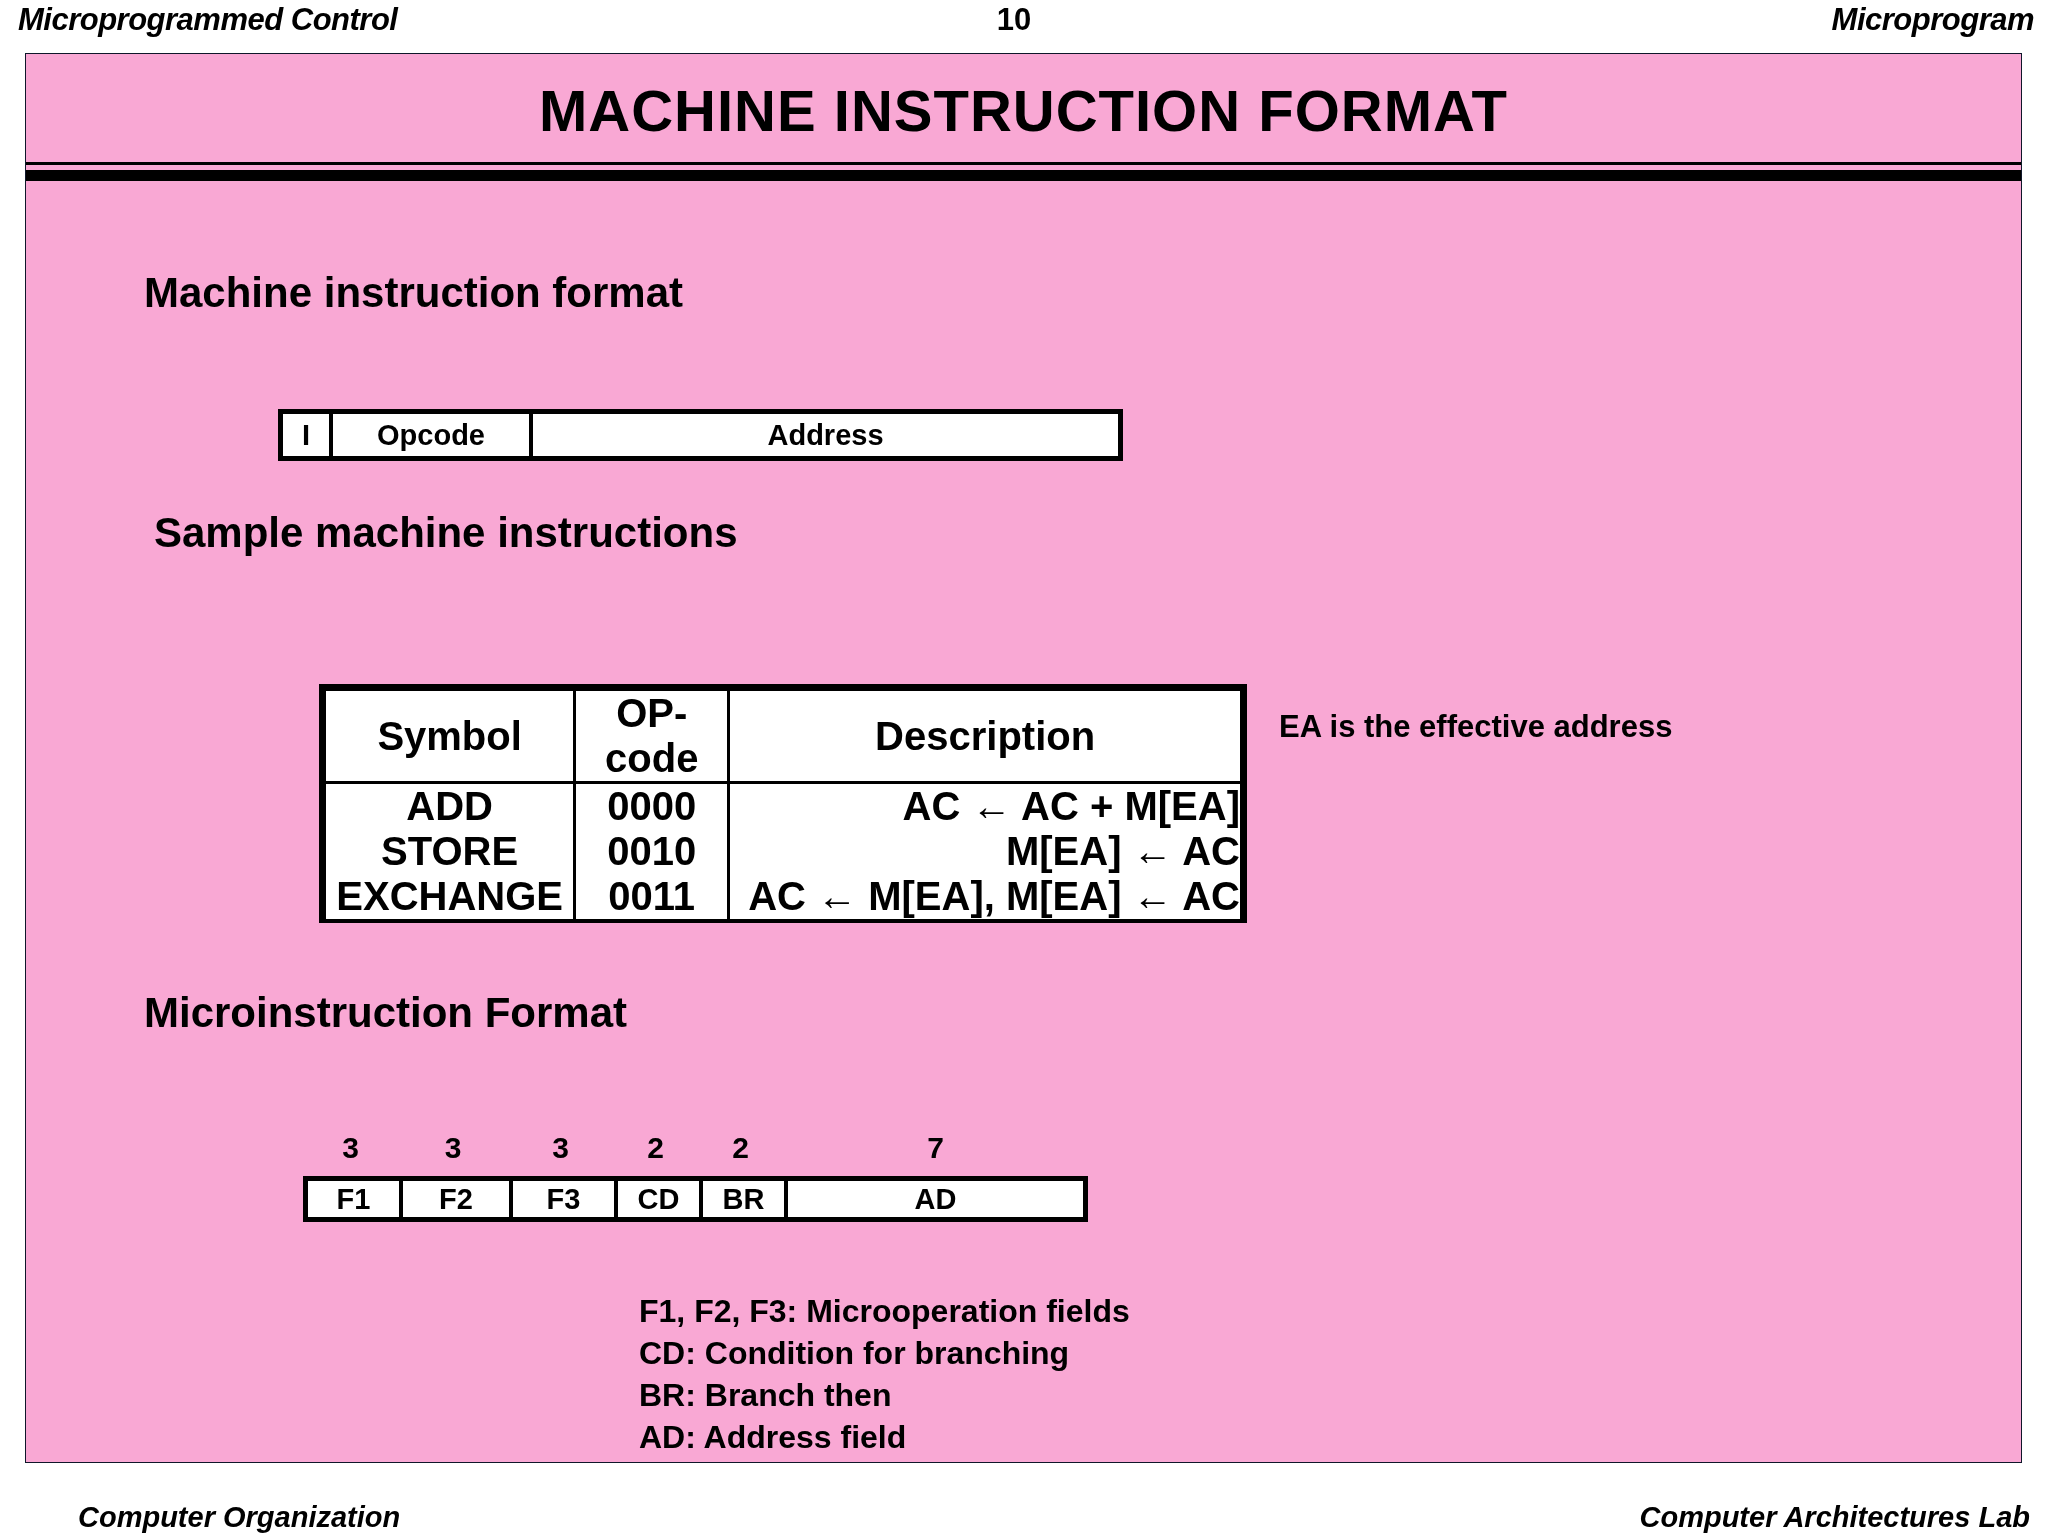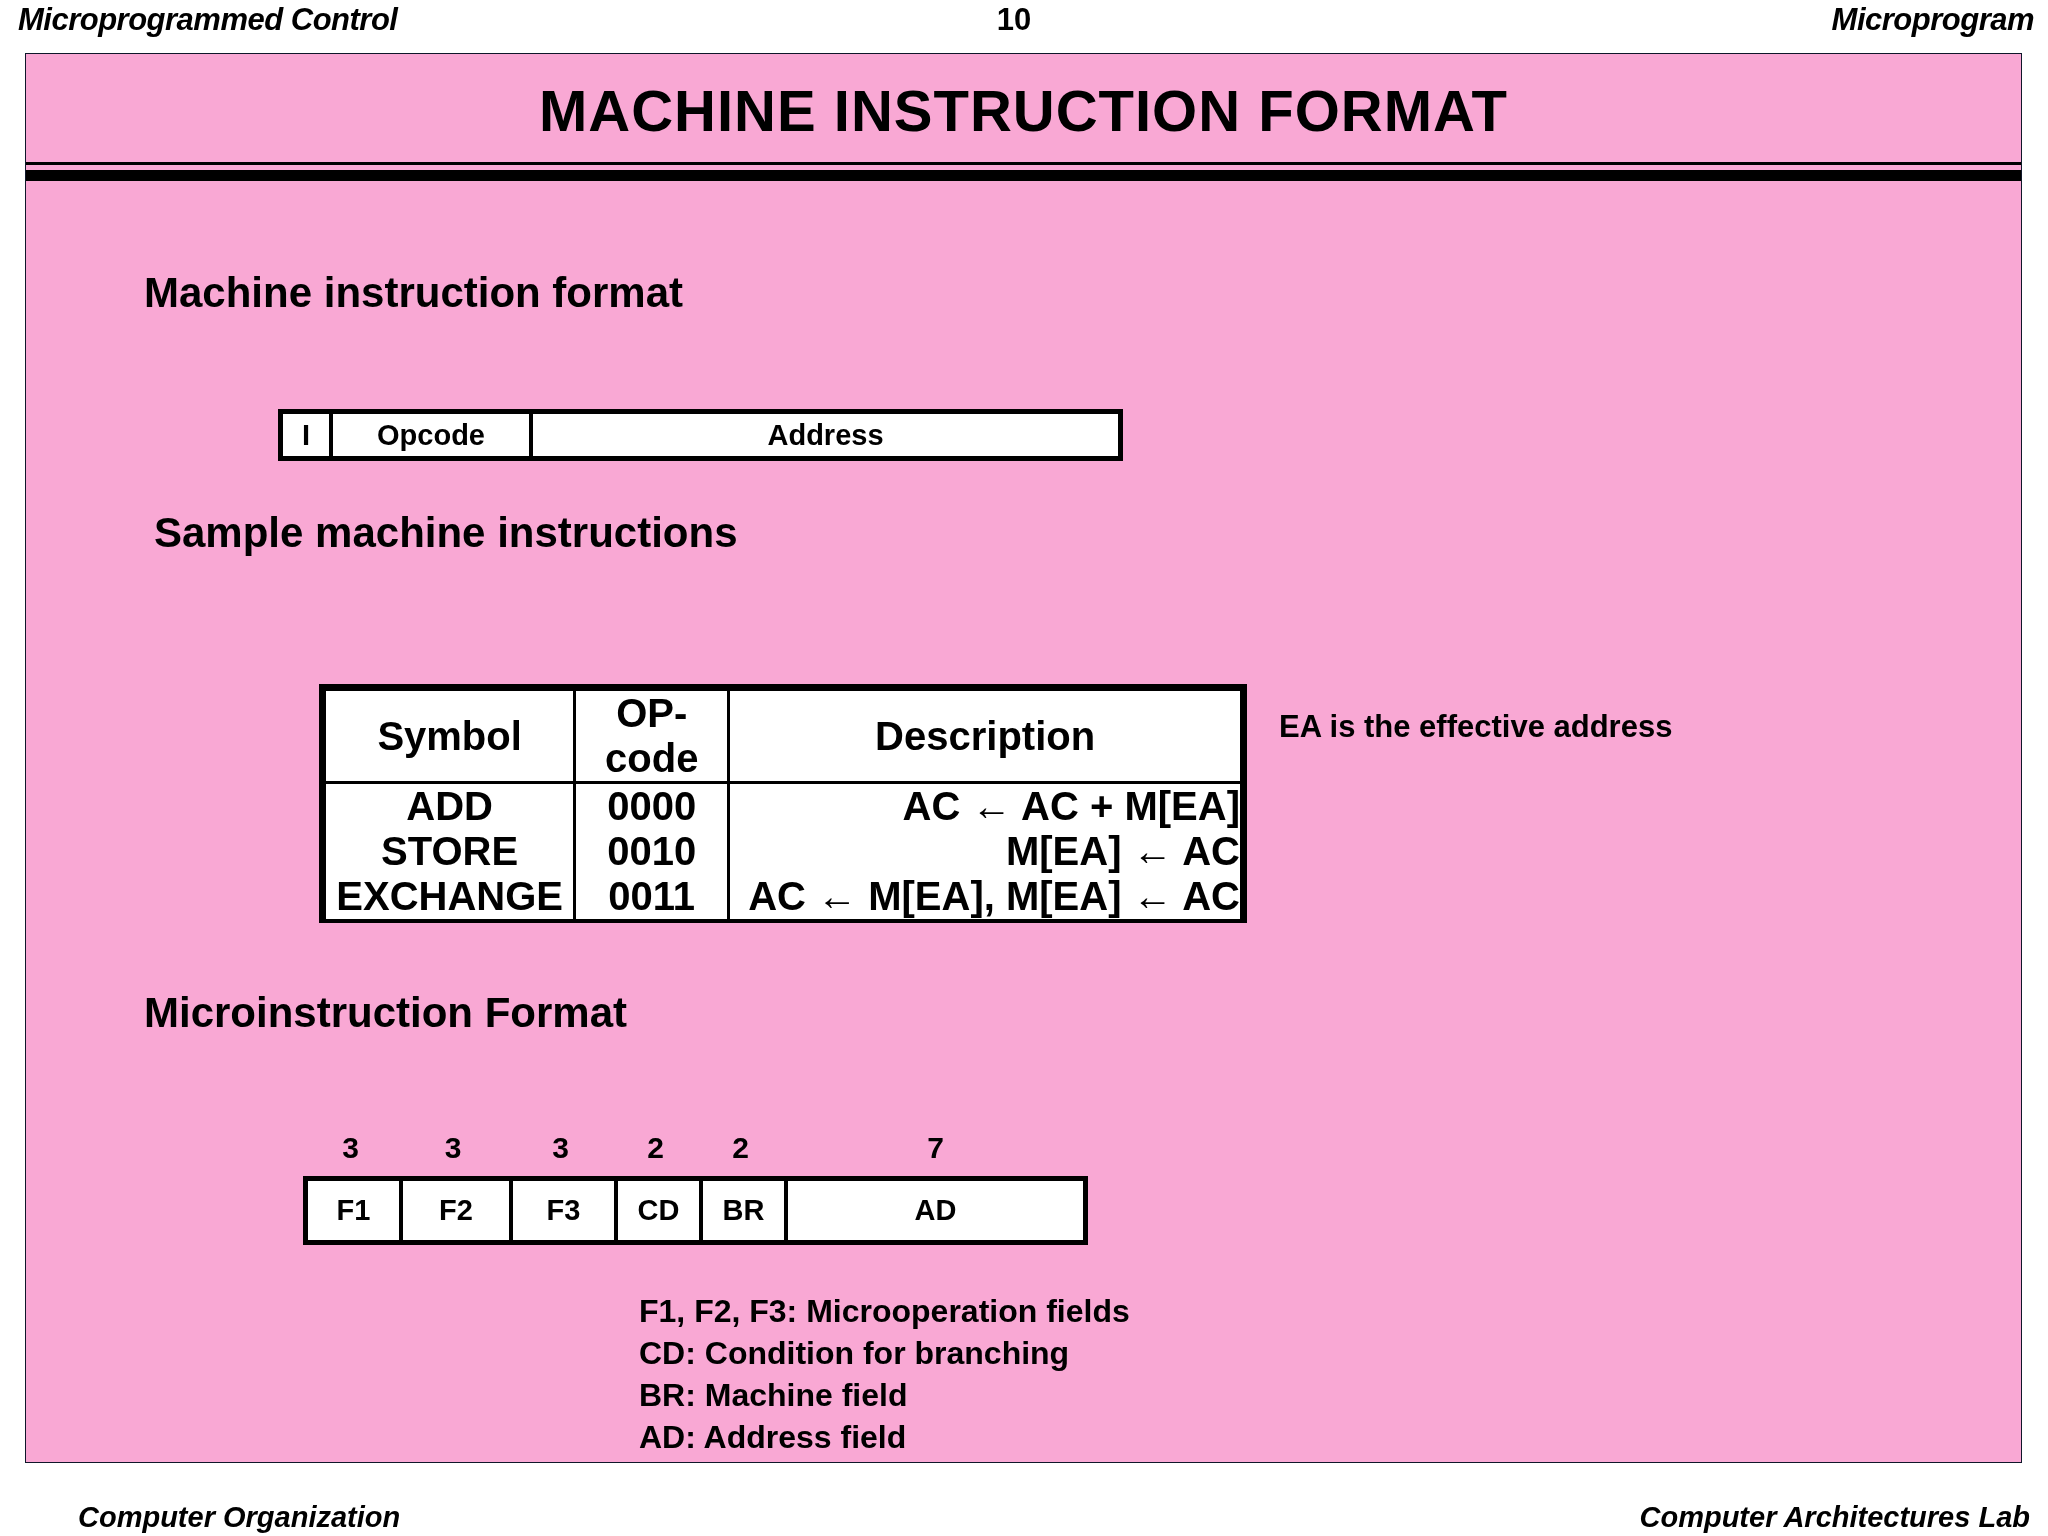--- a/index.html
+++ b/index.html
@@ -124,21 +124,21 @@
     font-weight: bold;
     white-space: nowrap;
     margin-top: 47px;
   }
 
   
   .ui-box {
     left: 277px;
     top: 1122px;
     width: 785px;
-    height: 69px;
+    height: 46px;
   }
   .ui-box .u0 { width: 95px; }
   .ui-box .u1 { width: 110px; }
   .ui-box .u2 { width: 105px; }
   .ui-box .u3 { width: 85px; }
   .ui-box .u4 { width: 85px; }
   .ui-box .u5 { flex: 1; }
 
   .widthlabel {
     position: absolute;
@@ -294,20 +294,20 @@
     <div class="cell u1">F2</div>
     <div class="cell u2">F3</div>
     <div class="cell u3">CD</div>
     <div class="cell u4">BR</div>
     <div class="cell u5">AD</div>
   </div>
 
   <div class="legend">
     <div>F1, F2, F3: Microoperation fields</div>
     <div>CD: Condition for branching</div>
-    <div>BR: Machine field</div>
+    <div>BR: Branch then</div>
     <div>AD: Address field</div>
   </div>
 
 </div>
 
 <div class="footer footer-left">Computer Organization</div>
 <div class="footer footer-right">Computer Architectures Lab</div>
 
 </body></html>

